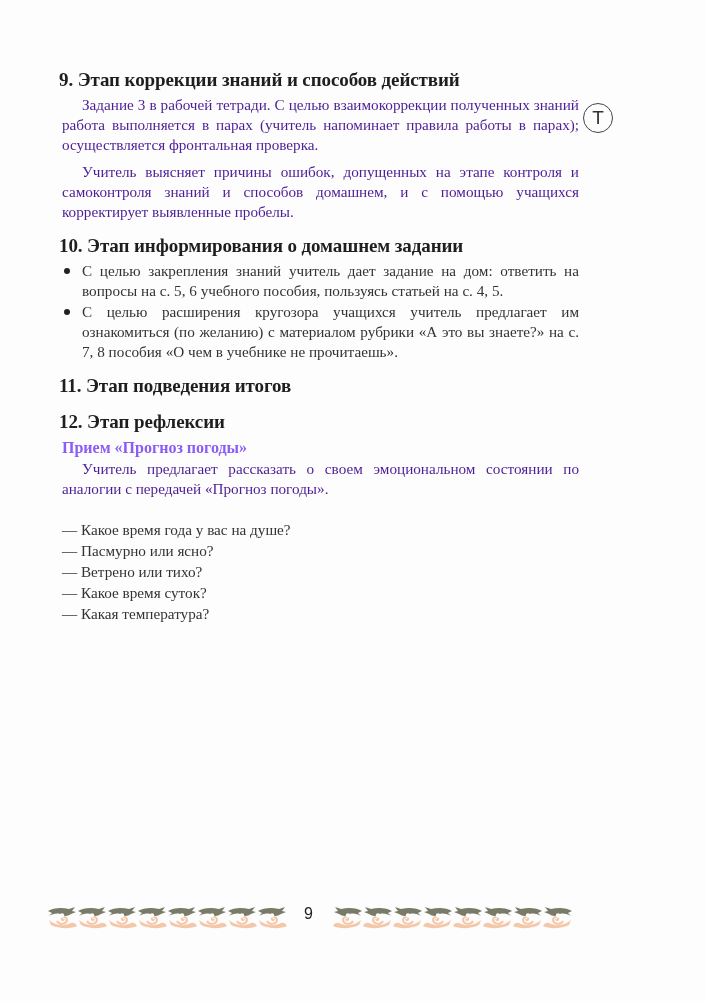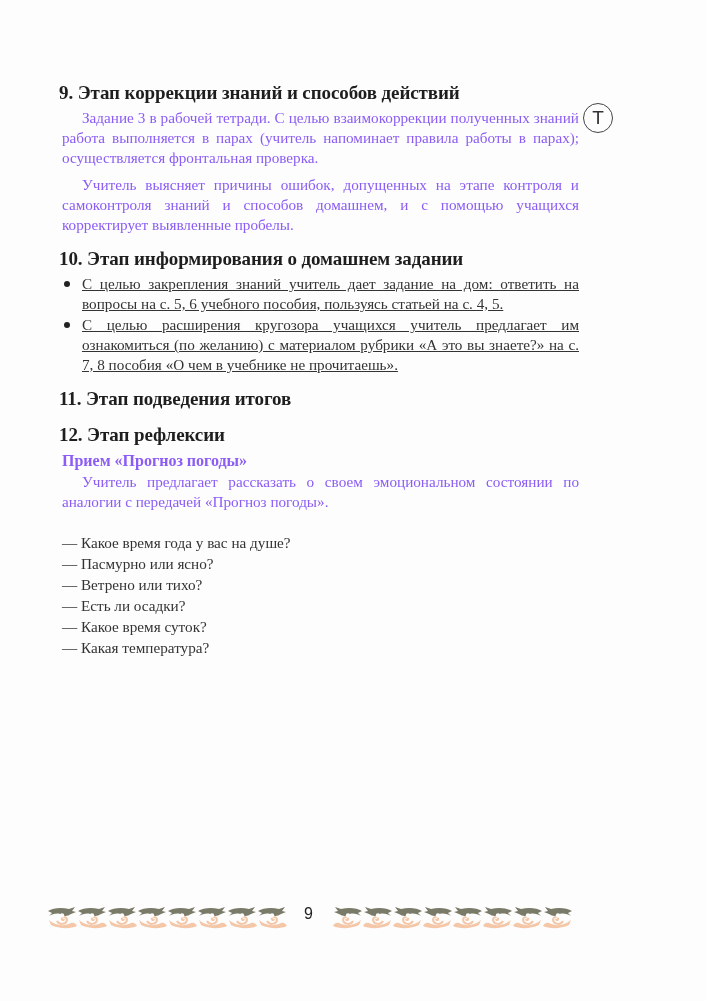--- a/index.html
+++ b/index.html
@@ -11,58 +11,57 @@
       width: 706px;
       height: 1001px;
       position: relative;
       overflow: hidden;
       font-family: "Liberation Serif", "DejaVu Serif", serif;
       color: #2a2a2a;
     }
     .page {
       position: absolute;
       left: 62px;
-      top: 81px;
+      top: 68px;
       width: 517px;
     }
     h2.section-title {
       font-family: "Liberation Serif", "DejaVu Serif", serif;
       font-weight: bold;
       font-size: 19px;
       line-height: 24px;
       margin: 0 0 3px -3px;
       color: #1e1e1e;
       letter-spacing: -0.1px;
     }
     .section {
       margin-bottom: 12px;
     }
     p.para {
       font-size: 15.2px;
       line-height: 20px;
       margin: 0 0 7px 0;
       text-indent: 20px;
       text-align: justify;
-      color: #8b5cf6;
+      color: #4c1d95;
     }
     p.para.last { margin-bottom: 0; }
     ul.bullets {
       list-style: none;
       margin: 0;
       padding: 0;
     }
     ul.bullets li {
       position: relative;
       padding-left: 20px;
       font-size: 15.2px;
       line-height: 20px;
       text-align: justify;
       color: #333;
       margin-bottom: 1px;
-      text-decoration: underline;
     }
     ul.bullets li .bullet {
       position: absolute;
       left: 2px;
       top: 7px;
       width: 6px;
       height: 6px;
       border-radius: 50%;
       background: #222;
     }
@@ -162,21 +161,20 @@
   </div>
 
   <div class="section">
     <h2 class="section-title">12. Этап рефлексии</h2>
     <h3 class="sub-title">Прием «Прогноз погоды»</h3>
     <p class="para last">Учитель предлагает рассказать о своем эмоциональном состоянии по аналогии с передачей «Прогноз погоды».</p>
     <ul class="dashes">
       <li>— Какое время года у вас на душе?</li>
       <li>— Пасмурно или ясно?</li>
       <li>— Ветрено или тихо?</li>
-      <li>— Есть ли осадки?</li>
       <li>— Какое время суток?</li>
       <li>— Какая температура?</li>
     </ul>
   </div>
 
 </div>
 
 <div class="footer">
   <div class="ornament left">
     <svg class="orn-unit" viewBox="0 0 30 26" xmlns="http://www.w3.org/2000/svg">

